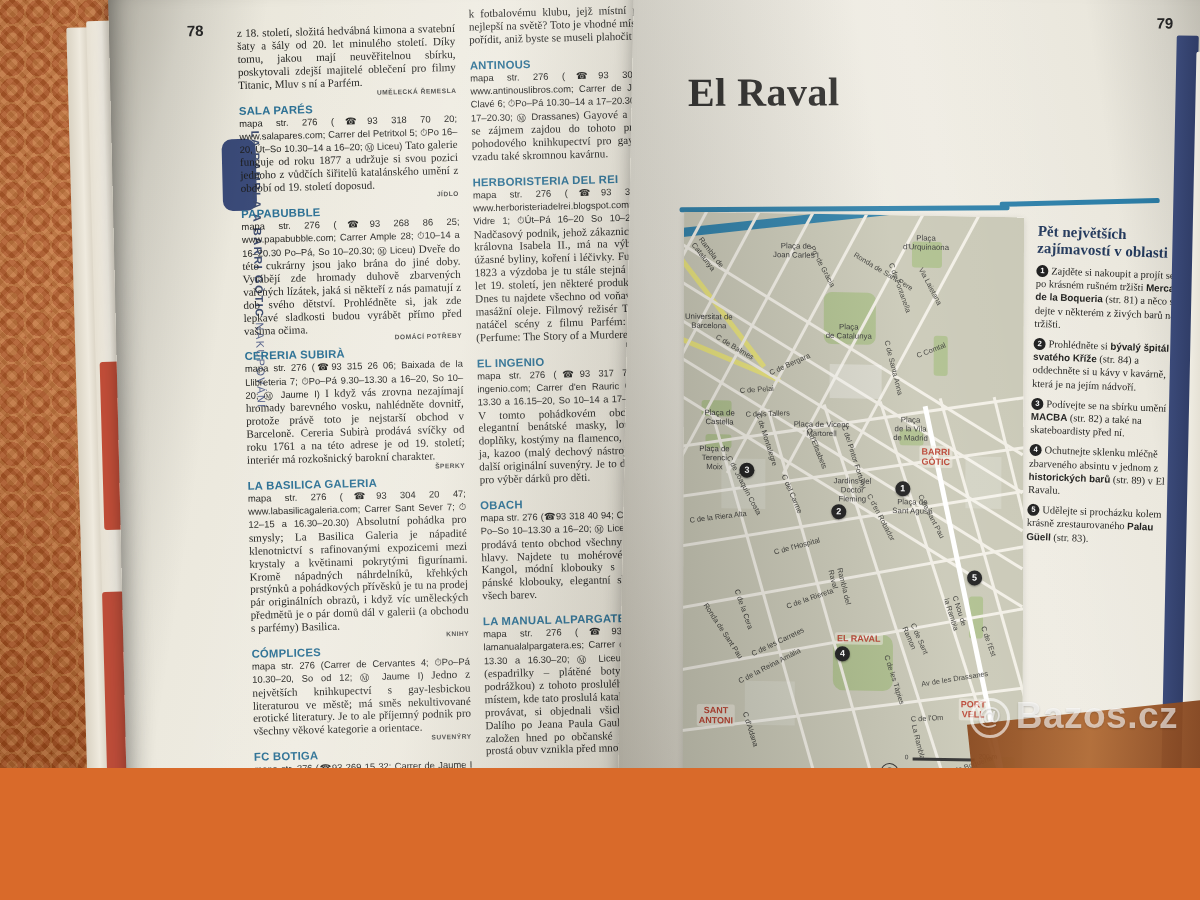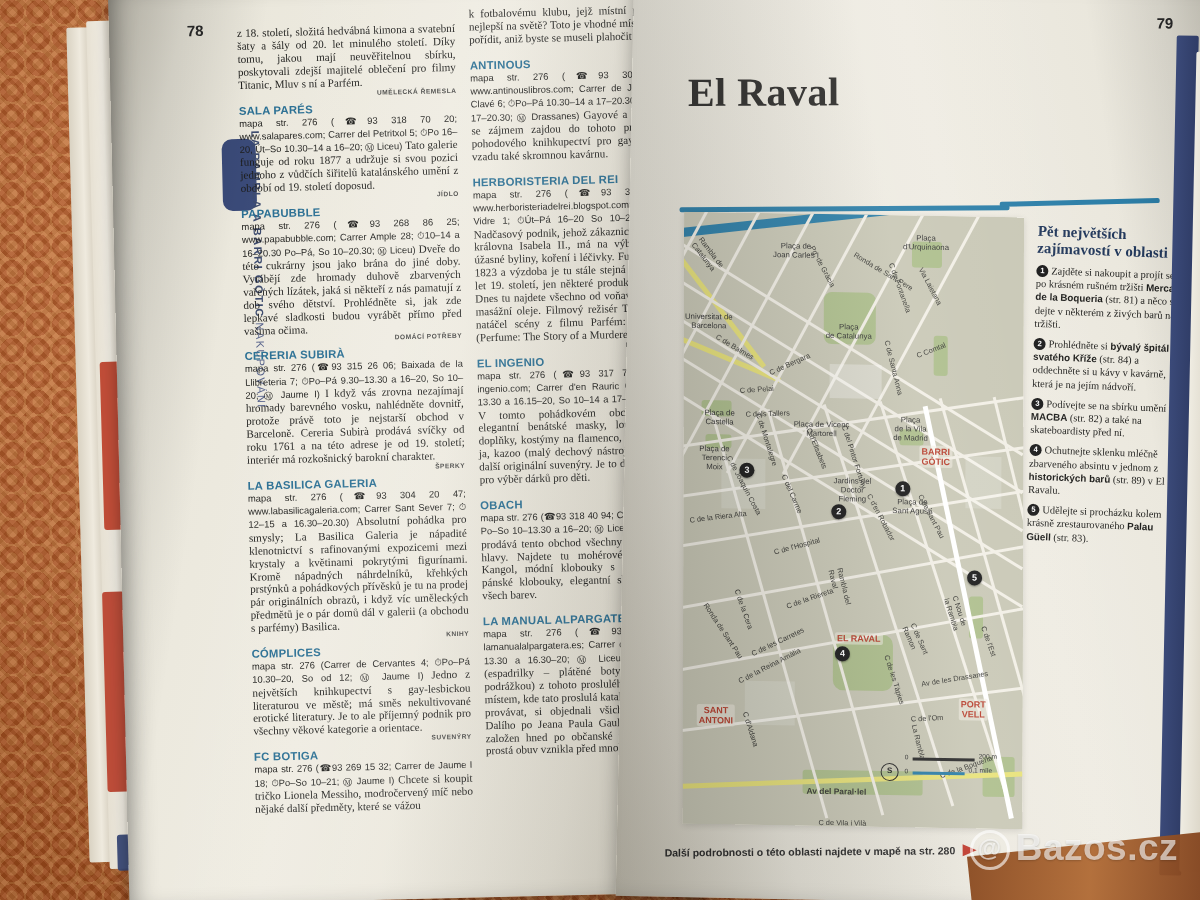--- a/index.html
+++ b/index.html
@@ -1,19 +1,19 @@
 <!DOCTYPE html>
 <html><head>
 <meta charset="utf-8">
 <title>Guidebook photo</title>
 <style>
   html,body{margin:0;padding:0;}
   body{width:1200px;height:900px;overflow:hidden;background:#d96a2a;
        font-family:"Liberation Serif",serif;}
-  #stage{position:relative;width:1200px;height:900px;overflow:hidden;}
+  #stage{position:relative;width:1200px;height:768px;overflow:hidden;}
 
   
   .blanket{position:absolute;inset:0;
     background:
       repeating-linear-gradient(45deg, rgba(0,0,0,.07) 0 4px, rgba(255,255,255,.07) 4px 9px),
       repeating-linear-gradient(-45deg, rgba(0,0,0,.06) 0 5px, rgba(255,255,255,.06) 5px 10px),
       repeating-radial-gradient(circle at 12px 12px, #e0813c 0 5px, #c95f22 6px 12px),
       linear-gradient(160deg,#e07c34,#c75c1e 60%,#b34f18);
     background-size:auto,auto,26px 26px,auto;}
   .blanket:after{content:"";position:absolute;inset:0;

